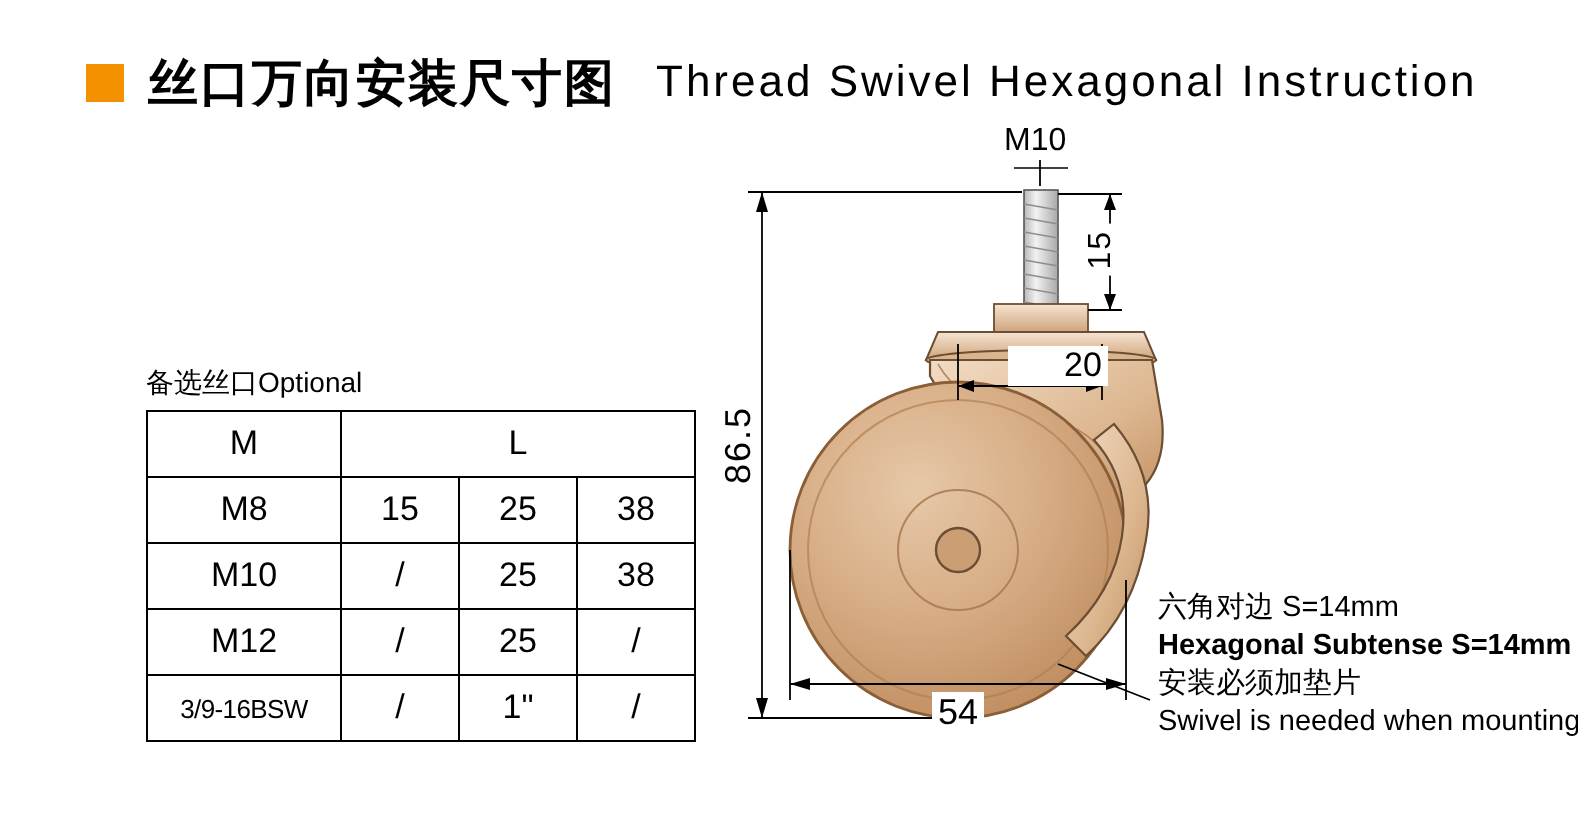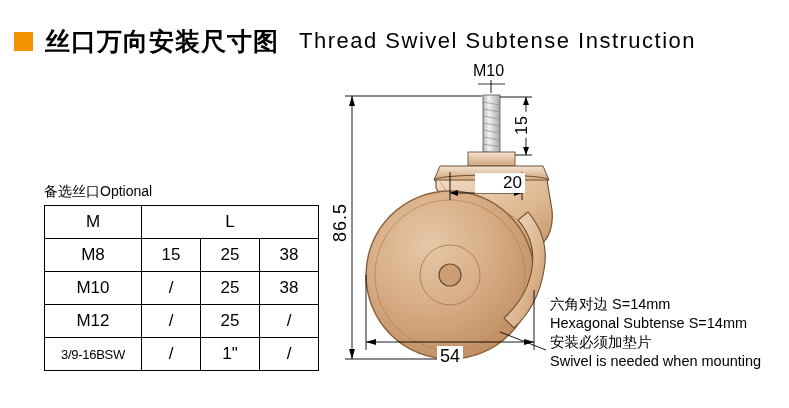--- a/index.html
+++ b/index.html
@@ -12,20 +12,21 @@
     background: #ffffff;
     font-family: "Liberation Sans", sans-serif;
     color: #000000;
     overflow: hidden;
     position: relative;
   }
   .page {
     position: relative;
     width: 730px;
     height: 408px;
+    margin-left: 29px;
   }
 
   
   .header {
     position: absolute;
     left: 0;
     top: 18px;
     width: 789px;
     height: 46px;
     display: flex;
@@ -110,21 +111,21 @@
   svg { position: absolute; left: 0; top: 0; }
 </style>
 </head>
 <body>
 
 <div class="page">
 
   <div class="header">
     <div class="header-marker"></div>
     <div class="title-cn">丝口万向安装尺寸图</div>
-    <div class="title-en">Thread Swivel Subtense Instruction</div>
+    <div class="title-en">Thread Swivel Hexagonal Instruction</div>
   </div>
 
   <div class="table-caption">备选丝口Optional</div>
   <table class="opt">
     <tbody>
       <tr>
         <td class="c-m">M</td>
         <td class="c-l" colspan="3">L</td>
       </tr>
       <tr>
@@ -248,18 +249,18 @@
       <line x1="200" y1="272" x2="246" y2="290" stroke="#000" stroke-width="0.9"></line>
     </svg>
 
     <div class="dim-label" style="left:170px; top:2px;">M10</div>
     <div class="dim-label vert" style="left:213px; top:52px;">15</div>
     <div class="dim-label" style="left:175px; top:113px; font-size:17px;padding-left:28px;">20</div>
     <div class="dim-label vert" style="left:30px; top:140px; font-size:18px;">86.5</div>
     <div class="dim-label" style="left:137px; top:286px; font-size:18px;">54</div>
 
     <div class="note" style="left:250px; top:235px;">六角对边 S=14mm</div>
-    <div class="note" style="left:250px; top:254px;">Hexagonal Subtense S=14mm</div>
+    <div class="note" style="left:250px; top:254px;font-weight:bold;">Hexagonal Subtense S=14mm</div>
     <div class="note" style="left:250px; top:273px;">安装必须加垫片</div>
     <div class="note" style="left:250px; top:292px;">Swivel is needed when mounting</div>
 
   </div>
 </div>
 
 </body></html>

